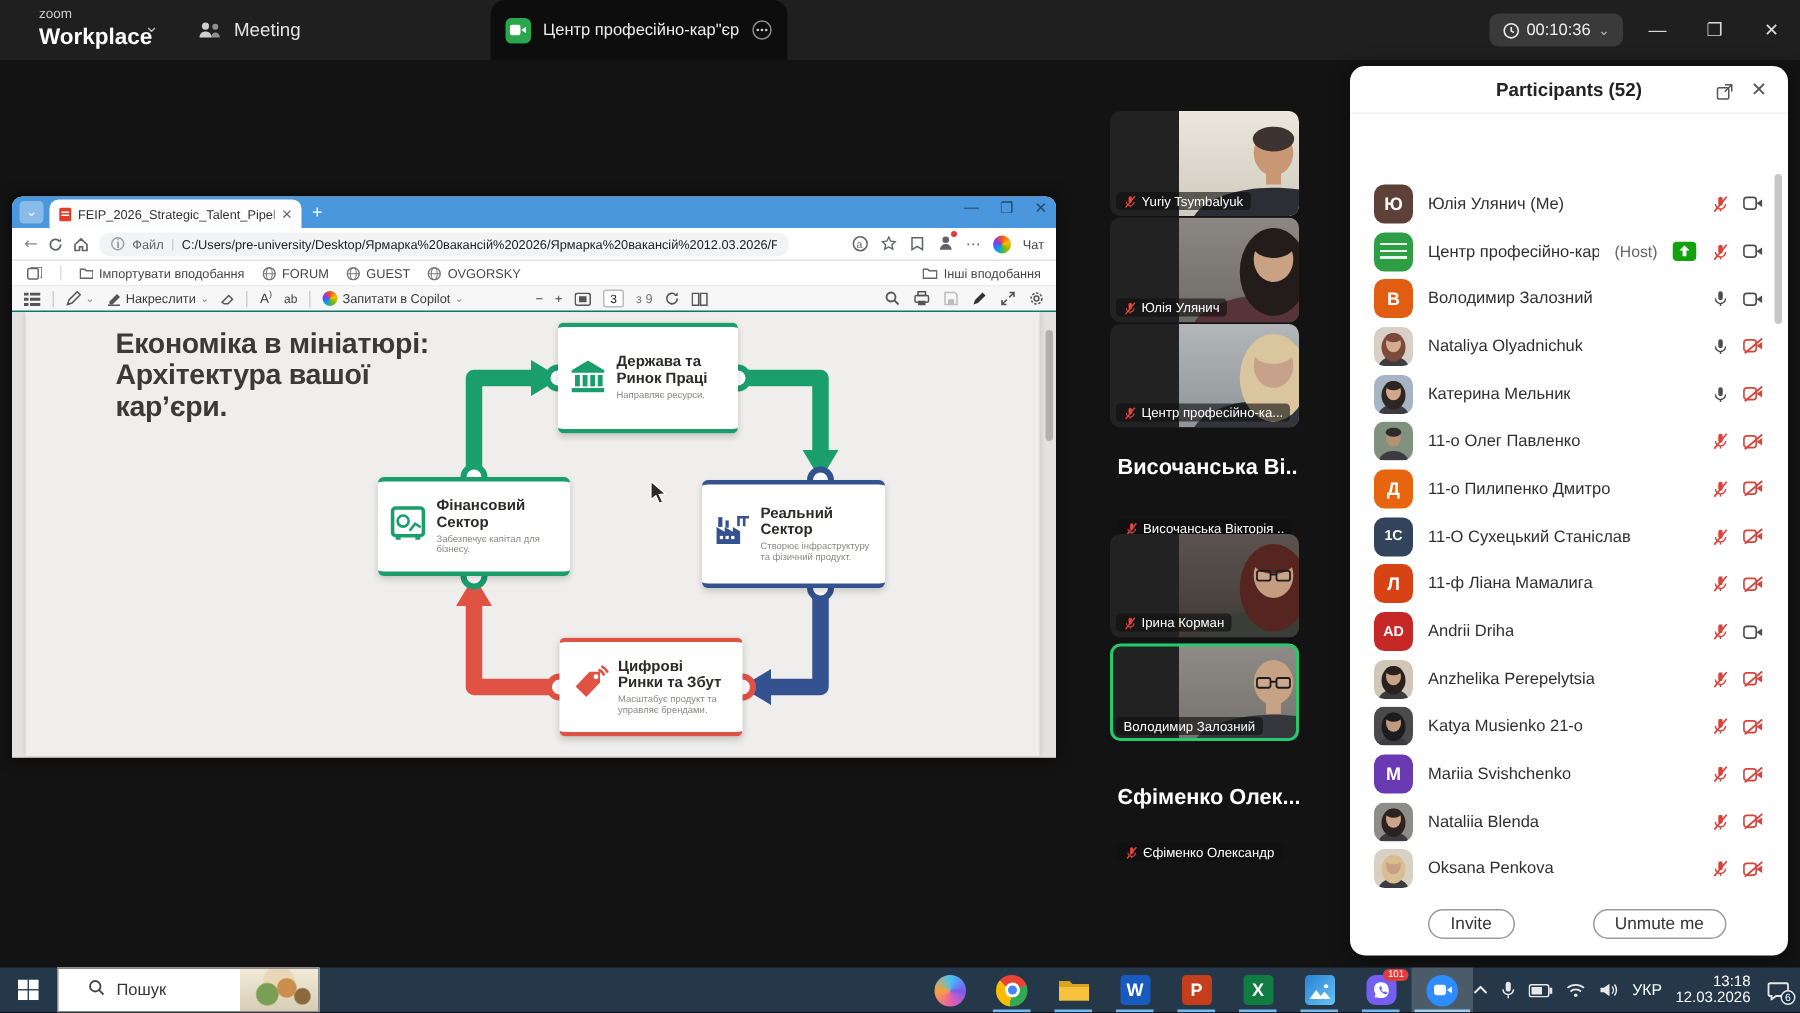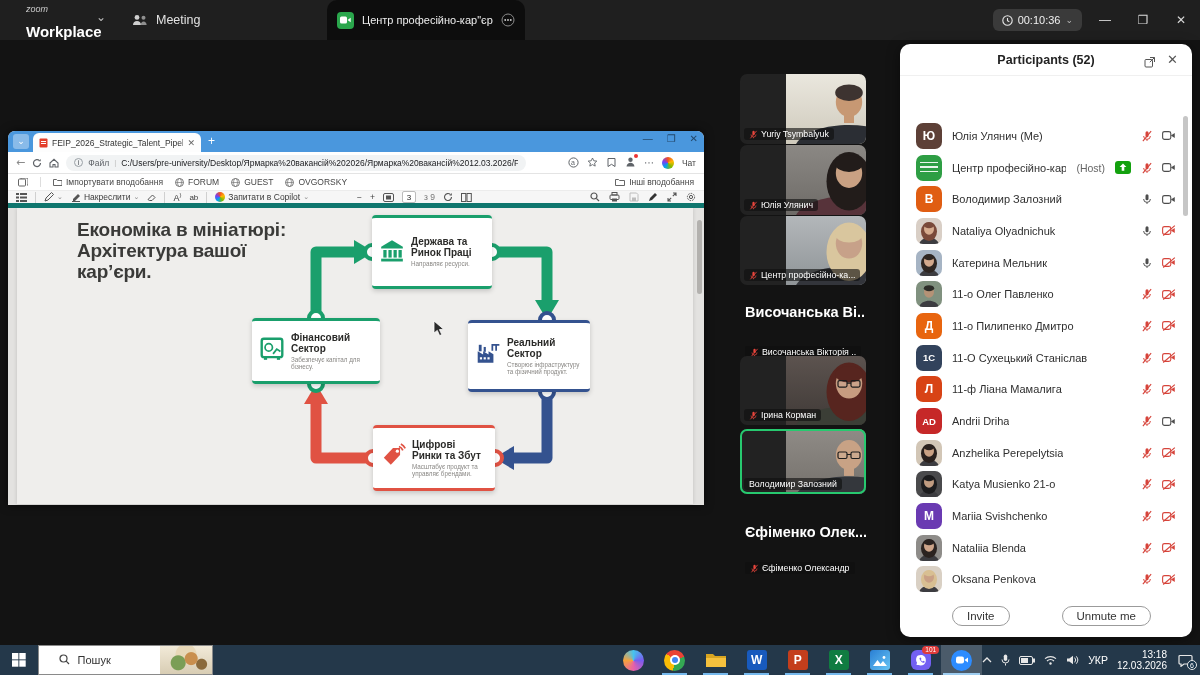--- a/index.html
+++ b/index.html
@@ -3,21 +3,21 @@
 <meta charset="utf-8">
 <style>
   html,body{margin:0;padding:0;background:#000;}
   *{box-sizing:border-box;}
   .stage{position:relative;width:1200px;height:675px;background:#131313;overflow:hidden;
          font-family:"Liberation Sans",sans-serif;-webkit-font-smoothing:antialiased;}
 
   
   .topbar{position:absolute;top:0;left:0;width:1200px;height:40px;background:#1f1f1f;}
   .brand{position:absolute;left:26px;top:5px;color:#fff;line-height:1;}
-  .brand .sm{font-size:9px;color:#c9c9c9;display:block;margin-bottom:10px;font-style:italic;}
+  .brand .sm{font-size:9px;color:#c9c9c9;display:block;margin-bottom:3px;}
   .brand .lg{font-size:15px;font-weight:bold;display:block;}
   .tb-chev{position:absolute;left:96px;top:10px;color:#bbb;font-size:12px;}
   .meeting-tab{position:absolute;left:132px;top:0;height:40px;display:flex;align-items:center;gap:8px;color:#e3e3e3;font-size:12.5px;}
   .zm-tab{position:absolute;left:327px;top:0;width:198px;height:40px;background:#0d0d0d;border-radius:10px 10px 0 0;
           display:flex;align-items:center;gap:8px;padding:0 10px;}
   .zm-tab .camic{width:17px;height:17px;border-radius:4px;background:#2aa64c;display:flex;align-items:center;justify-content:center;flex:0 0 auto;}
   .zm-tab .ttl{color:#eee;font-size:11px;white-space:nowrap;overflow:hidden;text-overflow:clip;flex:1;}
   .timer{position:absolute;right:118px;top:9px;height:22px;background:#3a3a3a;border-radius:6px;display:flex;align-items:center;
          gap:5px;padding:0 9px;color:#f0f0f0;font-size:11px;}
   .winctl{position:absolute;right:0;top:0;height:40px;display:flex;align-items:center;}
@@ -40,21 +40,21 @@
   .urlpill .sep{color:#c0c0c0;font-size:8px;}
   .urlpill .u{font-size:8.5px;color:#202124;white-space:nowrap;overflow:hidden;}
   .addr-ic{display:flex;align-items:center;gap:8px;margin-left:auto;}
   .addr-ic .g{color:#5f6368;font-size:10px;position:relative;}
   .pinwheel{width:12px;height:12px;border-radius:50%;background:conic-gradient(#f25022,#ffb900,#7fba00,#00a4ef,#7a3ff2,#f25022);}
   .chatlbl{font-size:8.5px;color:#444;}
   .reddot{position:absolute;right:-2px;top:-2px;width:4px;height:4px;border-radius:50%;background:#e33;}
   .bookmarks{position:absolute;left:0;top:43px;width:696px;height:17px;background:#fff;border-bottom:1px solid #ececec;display:flex;align-items:center;padding:0 10px;gap:12px;font-size:8.5px;color:#454545;}
   .bm{display:flex;align-items:center;gap:4px;white-space:nowrap;}
   .bm-right{margin-left:auto;display:flex;align-items:center;gap:4px;}
-  .pdfbar{position:absolute;left:0;top:60px;width:696px;height:17px;background:#f6f6f6;border-bottom:5px solid #0f766e;display:flex;align-items:center;padding:0 8px;gap:8px;font-size:8.5px;color:#3c3c3c;}
+  .pdfbar{position:absolute;left:0;top:60px;width:696px;height:17px;background:#f6f6f6;border-bottom:1px solid #0f766e;display:flex;align-items:center;padding:0 8px;gap:8px;font-size:8.5px;color:#3c3c3c;}
   .pdfbar .vr{width:1px;height:11px;background:#d0d0d0;}
   .pdfbar .lab{display:flex;align-items:center;gap:3px;white-space:nowrap;}
   .pdfbar .chv{color:#888;font-size:7px;}
   .pgbox{width:14px;height:12px;background:#fff;border:1px solid #bbb;border-radius:2px;text-align:center;line-height:12px;font-size:8px;color:#222;}
   .pdf-right{margin-left:auto;display:flex;align-items:center;gap:9px;}
   .pdfzoom{display:flex;align-items:center;gap:8px;margin-left:40px;}
 
   .pdfbody{position:absolute;left:0;top:77px;width:696px;height:297px;background:#e3e2e0;overflow:hidden;}
   .page{position:absolute;left:9px;top:0;width:676px;height:296px;background:#efeeec;box-shadow:0 0 4px rgba(0,0,0,.15);}
   .pdf-scroll{position:absolute;right:2px;top:12px;width:5px;height:74px;background:#b3b1ae;border-radius:3px;}

